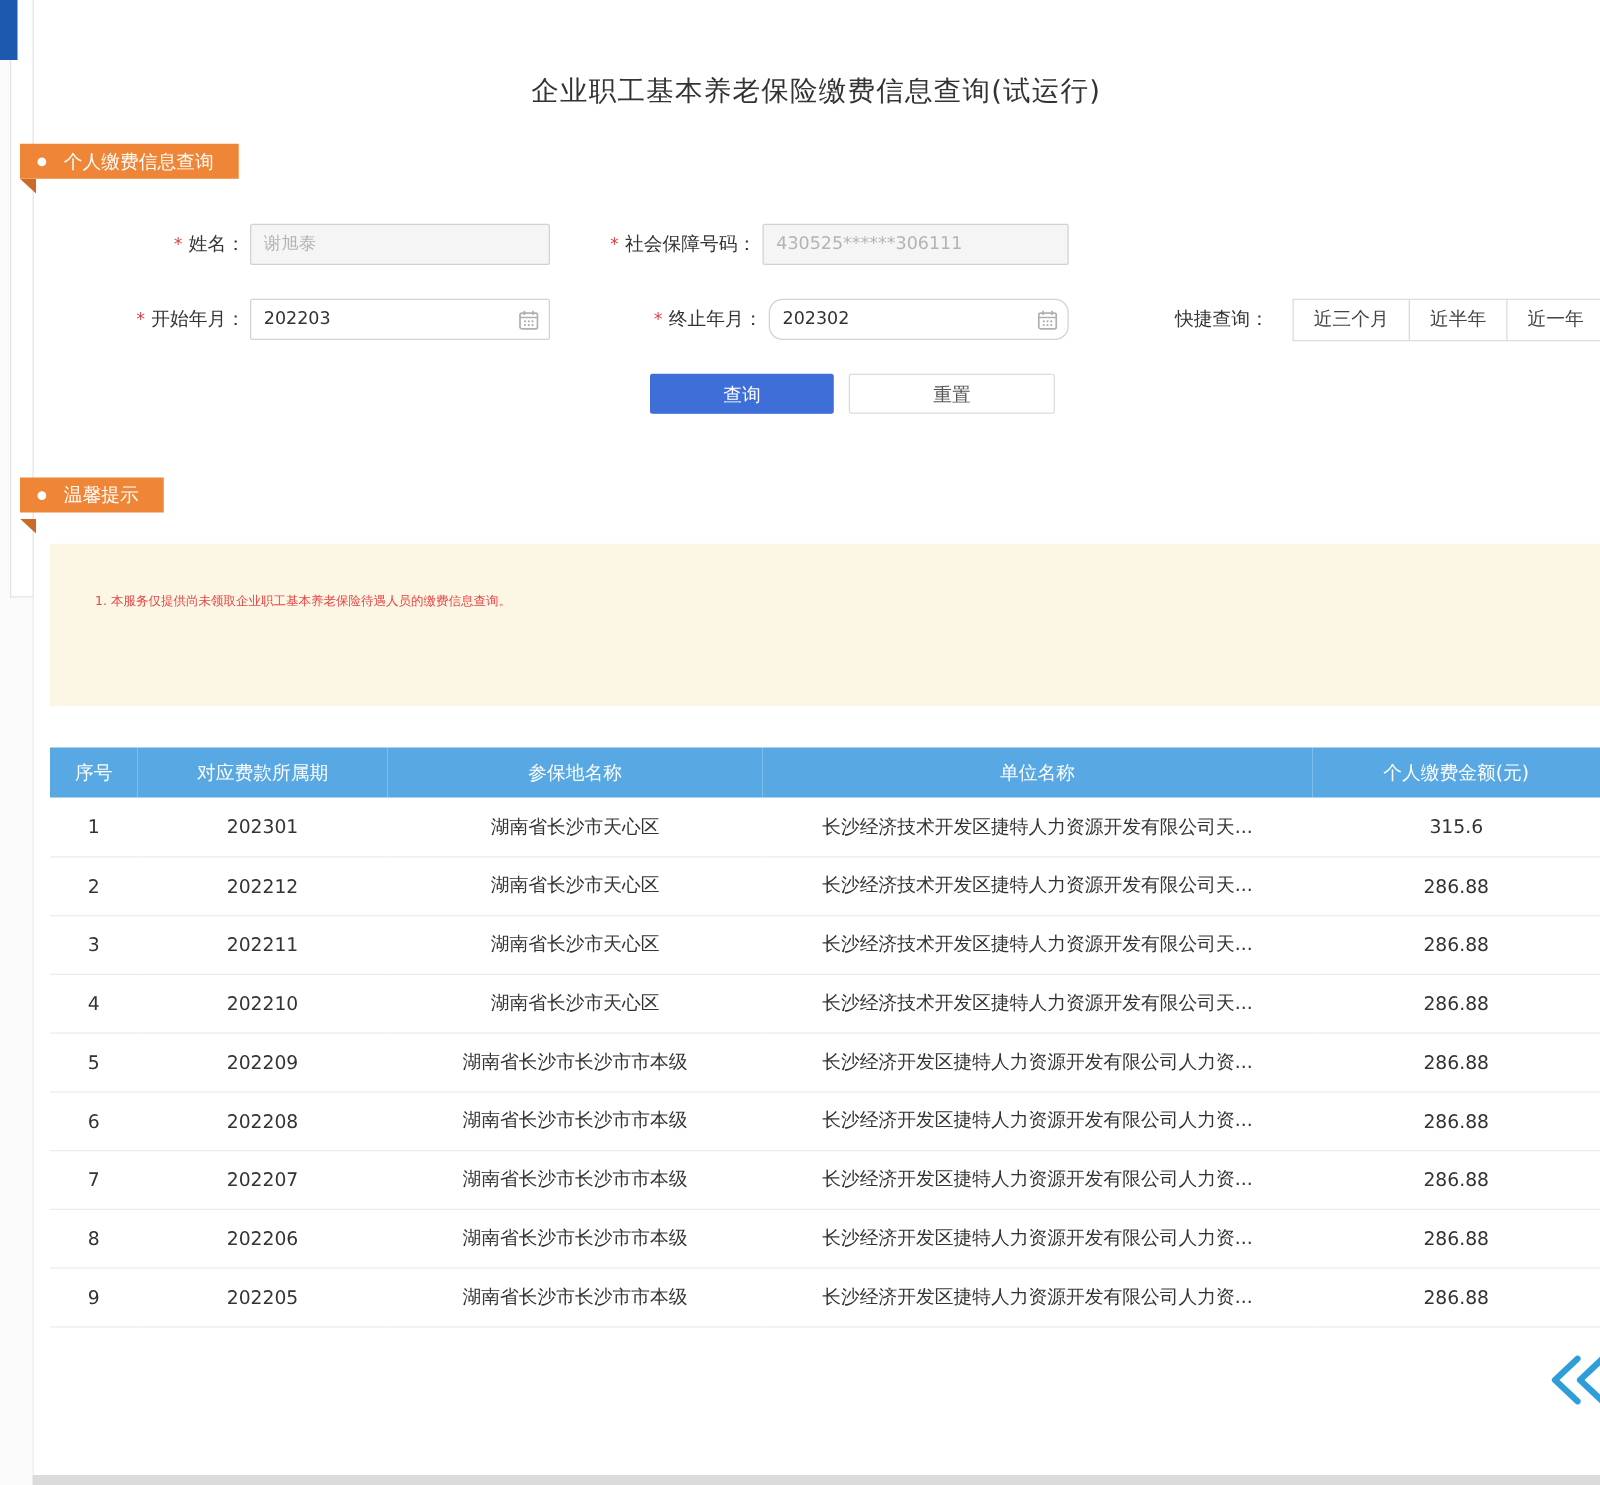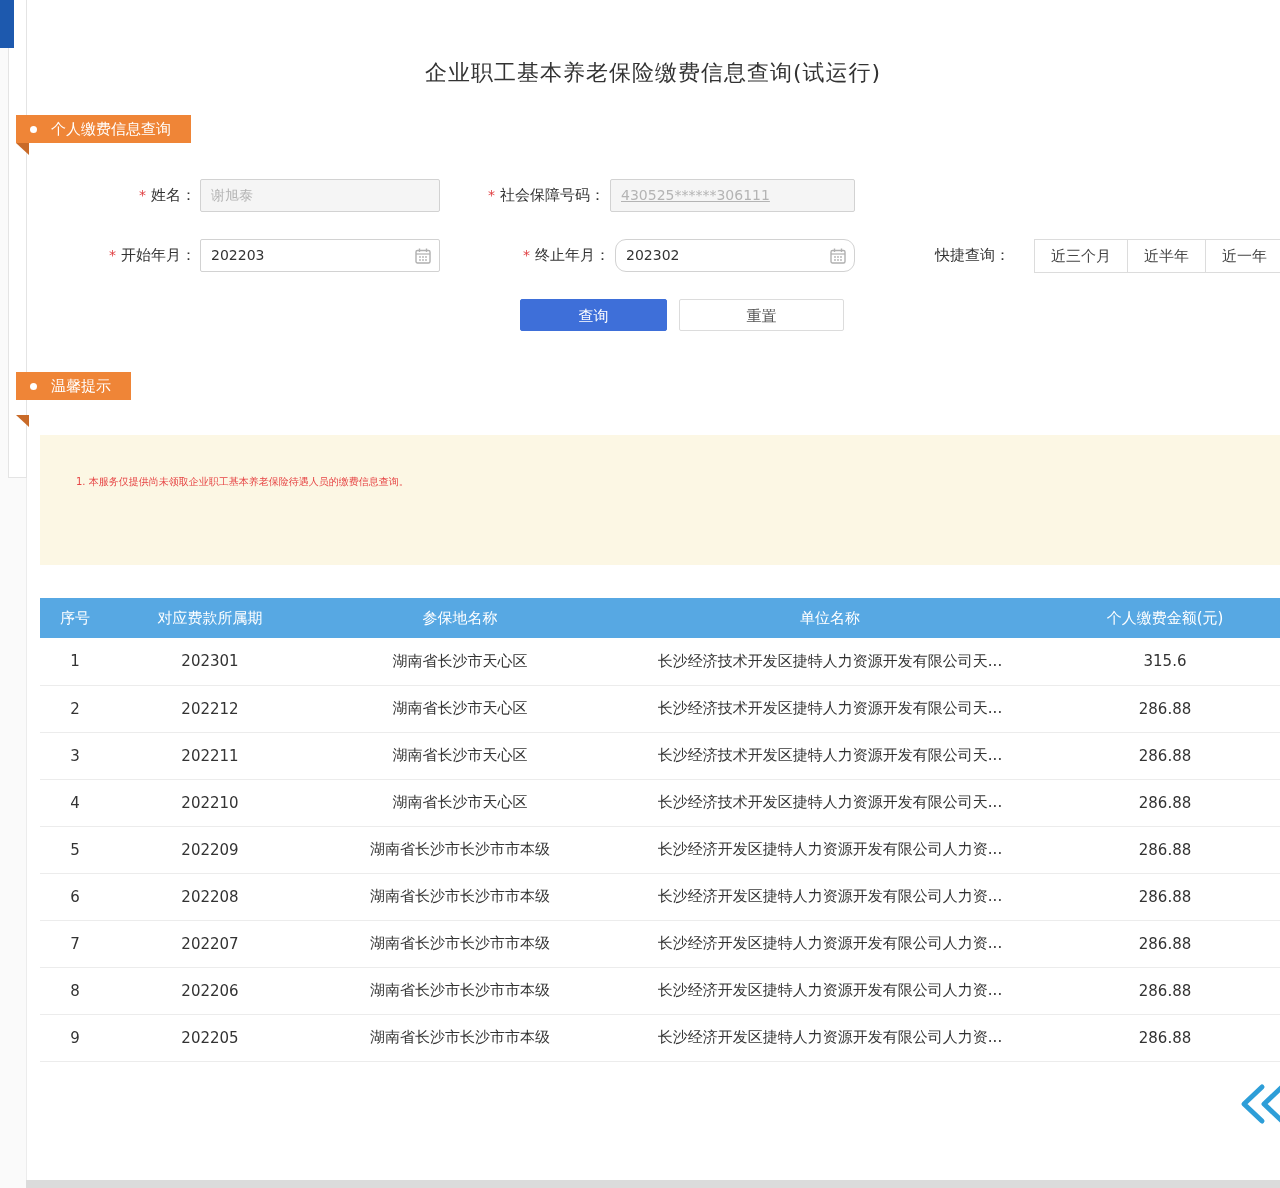--- a/index.html
+++ b/index.html
@@ -17,21 +17,21 @@
   .bottom-bar { position:absolute; left:26px; right:0; bottom:0; height:8px; background:#dbdbdb; }
 
   .page-title { position:absolute; left:26px; right:0; top:58px; text-align:center; font-size:22px; color:#333; letter-spacing:1px; }
 
   .section-badge { position:absolute; left:16px; height:28px; background:#ef8537; color:#fff; font-size:15px;
     display:flex; align-items:center; padding:0 20px 0 14px; }
   .section-badge .dot { width:7px; height:7px; border-radius:50%; background:#fff; margin-right:14px; }
   .badge-fold { position:absolute; left:16px; width:13px; height:12px; background:#c96a28;
     clip-path:polygon(0 0, 100% 0, 100% 100%); }
   .badge-query { top:115px; } .fold-query { top:143px; }
-  .badge-tips { top:372px; } .fold-tips { top:415px; }
+  .badge-tips { top:382px; } .fold-tips { top:415px; }
 
   .form-label { position:absolute; height:33px; line-height:33px; font-size:15px; color:#333; text-align:right; white-space:nowrap; }
   .req { color:#e03e41; margin-right:5px; font-size:14px; }
   .input-box { position:absolute; height:33px; border:1px solid #d2d2d2; border-radius:2px; font-size:14px;
     line-height:31px; padding:0 10px; background:#fff; color:#333; }
   .input-disabled { background:#f5f5f5; color:#b4b4b4; }
   .cal-icon { position:absolute; right:8px; top:8px; width:16px; height:16px; cursor:pointer; }
 
   .quick-group { position:absolute; top:239px; left:1020px; display:flex; }
   .quick-btn { height:34px; line-height:32px; padding:0 16px; background:#fff; border:1px solid #dcdcdc;
@@ -73,21 +73,21 @@
 <div class="badge-fold fold-query"></div>
 
 <div class="form-label" style="left:90px; top:179px; width:106px;">
   <span class="req">*</span><span>姓名：</span>
 </div>
 <div class="input-box input-disabled" style="left:200px; top:179px; width:240px;">谢旭泰</div>
 
 <div class="form-label" style="left:440px; top:179px; width:165px;">
   <span class="req">*</span><span>社会保障号码：</span>
 </div>
-<div class="input-box input-disabled" style="left:610px; top:179px; width:245px;text-decoration:underline;">430525******306111</div>
+<div class="input-box input-disabled" style="left:610px; top:179px; width:245px;">430525******306111</div>
 
 <div class="form-label" style="left:80px; top:239px; width:116px;">
   <span class="req">*</span><span>开始年月：</span>
 </div>
 <div class="input-box" style="left:200px; top:239px; width:240px;">
   <span>202203</span>
   <svg class="cal-icon" viewBox="0 0 16 16">
     <rect x="1" y="2.5" width="14" height="12.5" rx="1.5" fill="none" stroke="#b0b0b0" stroke-width="1.4"></rect>
     <line x1="4.5" y1="0.5" x2="4.5" y2="4" stroke="#b0b0b0" stroke-width="1.4"></line>
     <line x1="11.5" y1="0.5" x2="11.5" y2="4" stroke="#b0b0b0" stroke-width="1.4"></line>
@@ -113,21 +113,21 @@
     <line x1="1" y1="6" x2="15" y2="6" stroke="#b0b0b0" stroke-width="1.2"></line>
     <circle cx="5" cy="9" r="0.9" fill="#b0b0b0"></circle>
       <circle cx="8" cy="9" r="0.9" fill="#b0b0b0"></circle>
       <circle cx="11" cy="9" r="0.9" fill="#b0b0b0"></circle>
     <circle cx="5" cy="12" r="0.9" fill="#b0b0b0"></circle>
       <circle cx="8" cy="12" r="0.9" fill="#b0b0b0"></circle>
       <circle cx="11" cy="12" r="0.9" fill="#b0b0b0"></circle>
   </svg>
 </div>
 
-<div class="form-label" style="left:930px; top:239px; width:85px; text-align:center;">快捷查询：</div>
+<div class="form-label" style="left:930px; top:239px; width:85px; text-align:right;">快捷查询：</div>
 <div class="quick-group">
   <button class="quick-btn">近三个月</button>
   <button class="quick-btn">近半年</button>
   <button class="quick-btn">近一年</button>
 </div>
 
 <div class="btn btn-query">查询</div>
 <div class="btn btn-reset">重置</div>
 
 <div class="section-badge badge-tips">

